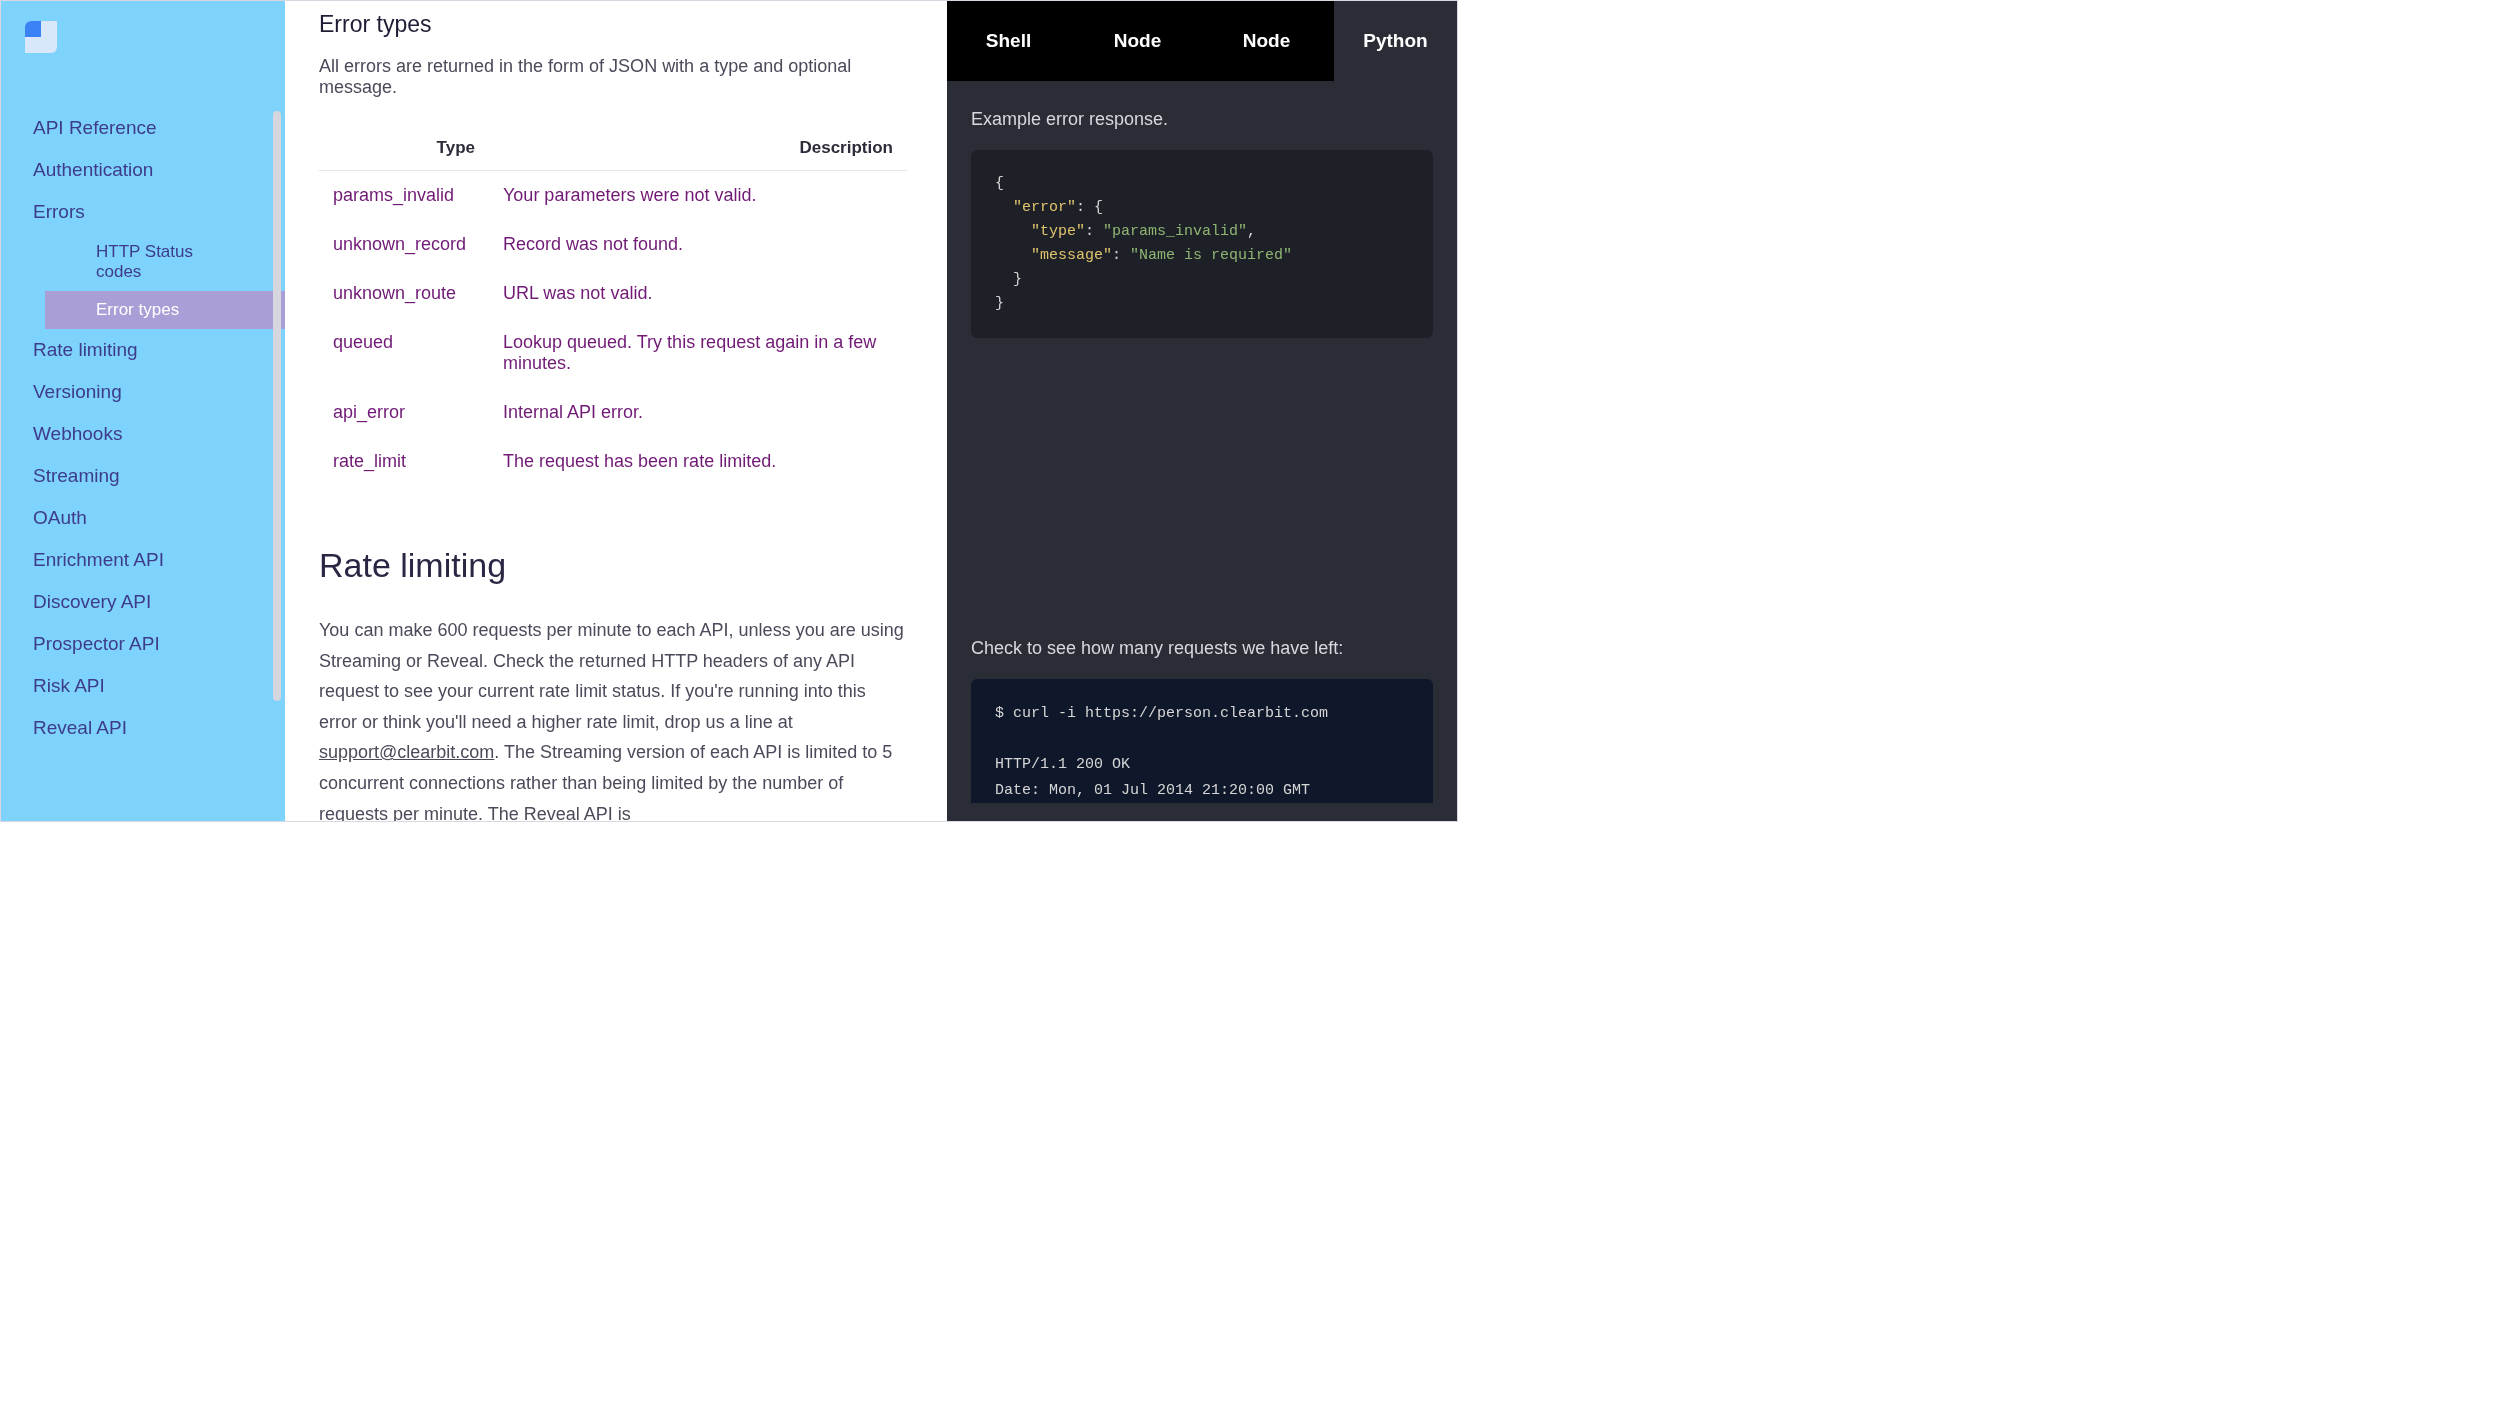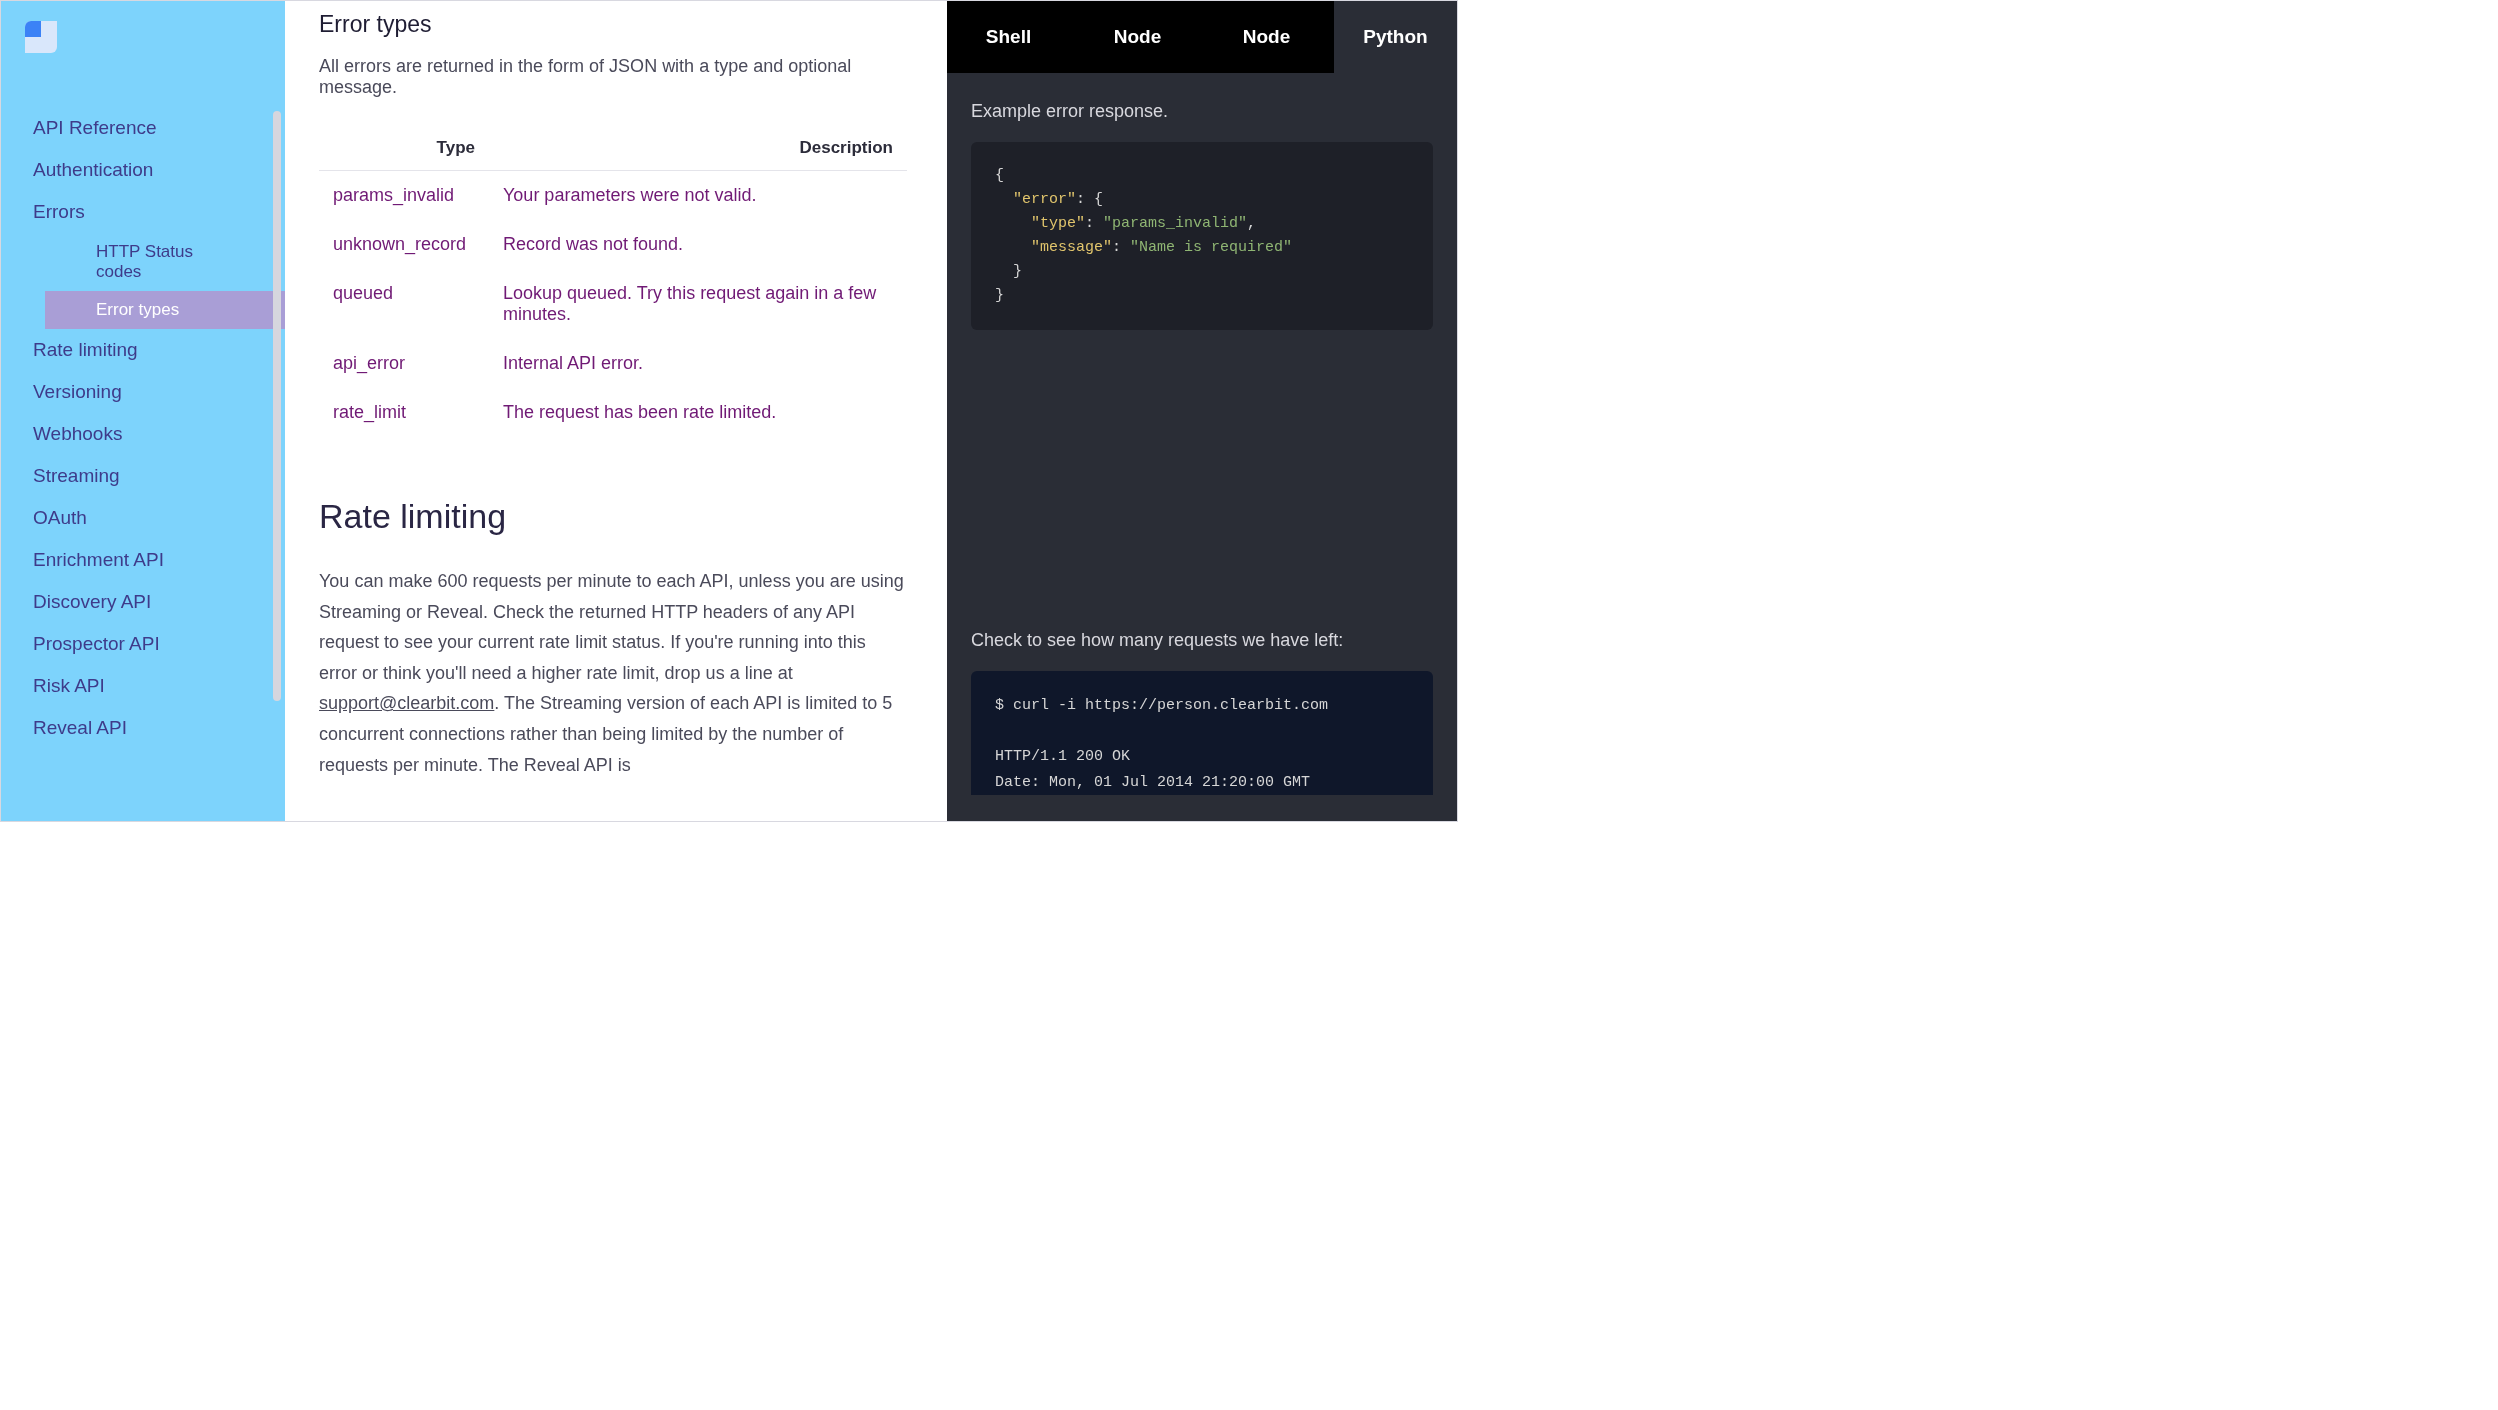--- a/index.html
+++ b/index.html
@@ -128,21 +128,21 @@
     background: #2a2d36;
     color: #e8e8ea;
     flex-shrink: 0;
     overflow: hidden;
     display: flex;
     flex-direction: column;
   }
   .lang-tabs {
     display: flex;
     background: #000;
-    height: 72px;
+    height: 80px;
     gap: 6px;
   }
   .lang-tab {
     flex: 1;
     display: flex;
     align-items: center;
     justify-content: center;
     font-size: 19px;
     font-weight: 600;
     color: #fff;
@@ -231,20 +231,24 @@
     <tbody>
       <tr>
         <td class="type-cell">params_invalid</td>
         <td>Your parameters were not valid.</td>
       </tr>
       <tr>
         <td class="type-cell">unknown_record</td>
         <td>Record was not found.</td>
       </tr>
       <tr>
+        <td class="type-cell">unknown_route</td>
+        <td>URL was not valid.</td>
+      </tr>
+      <tr>
         <td class="type-cell">queued</td>
         <td>Lookup queued. Try this request again in a few minutes.</td>
       </tr>
       <tr>
         <td class="type-cell">api_error</td>
         <td>Internal API error.</td>
       </tr>
       <tr>
         <td class="type-cell">rate_limit</td>
         <td>The request has been rate limited.</td>

